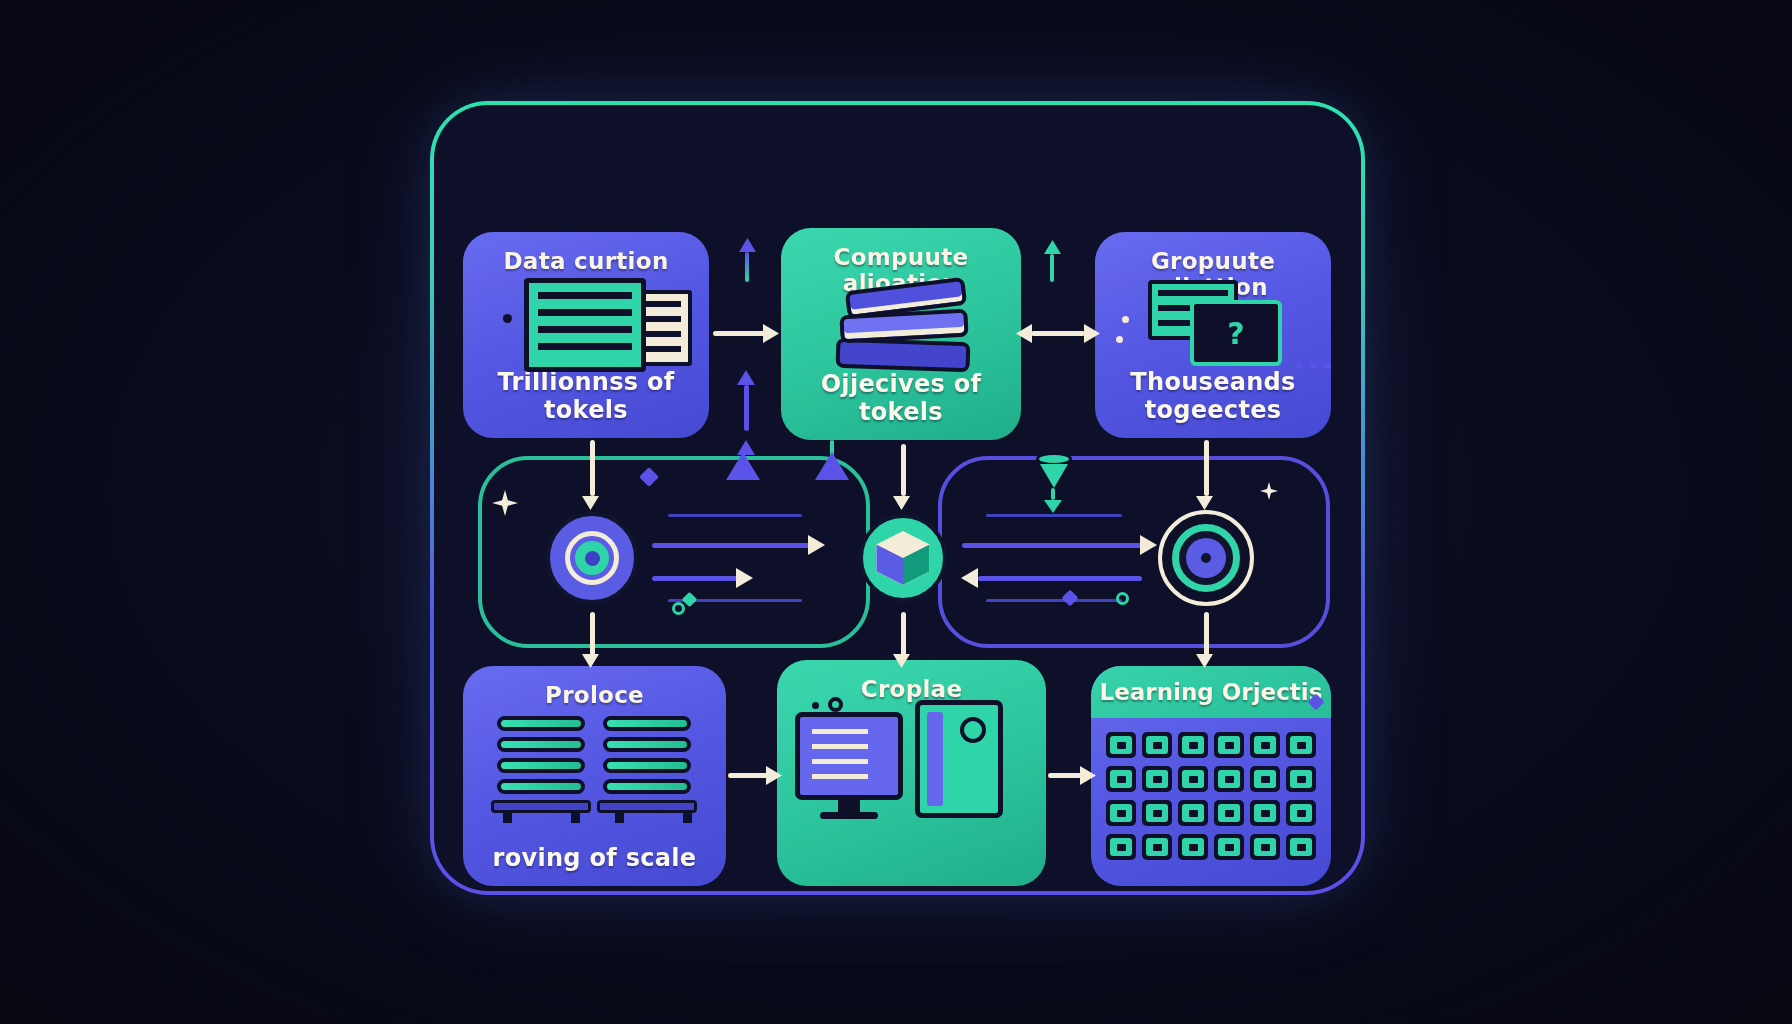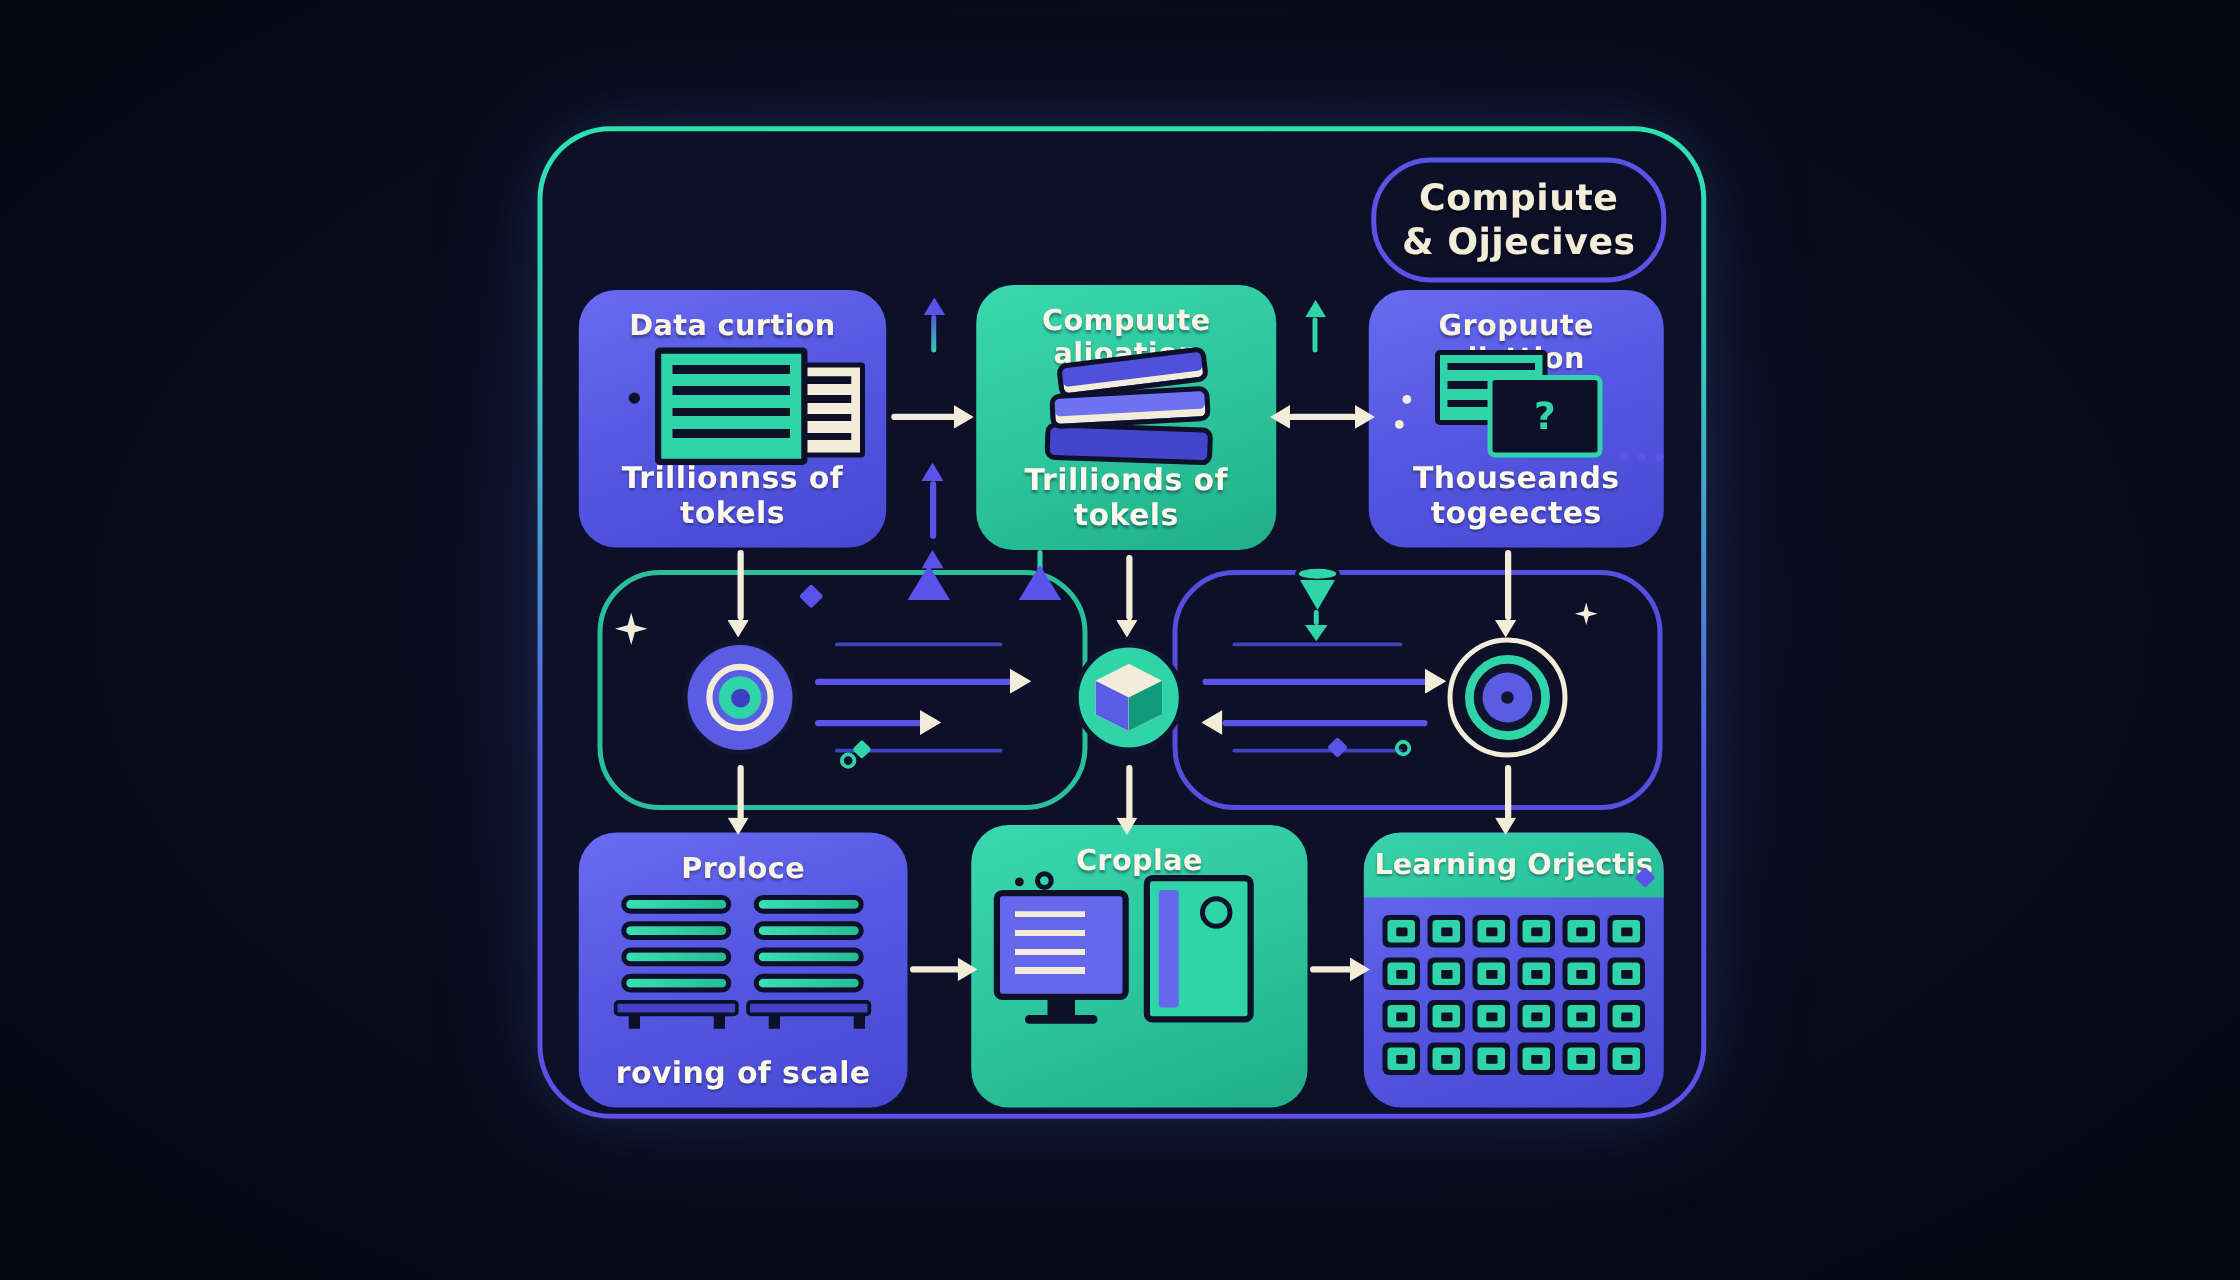--- a/index.html
+++ b/index.html
@@ -121,31 +121,28 @@
 </style>
 </head>
 <body>
 
 <div class="stage">
 
   <div class="panel-border">
     <div class="panel"></div>
   </div>
 
-  <div class="pill" style="left:1097px;top:126px;width:236px;height:100px;">
-    <div class="pill-title" style="width:190px;">Compiute &amp; Ojjecives</div>
-  </div>
 
   <div class="card purple" style="left:463px;top:232px;width:246px;height:206px;">
     <div class="card-title">Data curtion</div>
     <div class="card-sub">Trillionnss of tokels</div>
   </div>
   <div class="card green" style="left:781px;top:228px;width:240px;height:212px;">
     <div class="card-title">Compuute alioation</div>
-    <div class="card-sub">Trillionds of tokels</div>
+    <div class="card-sub">Ojjecives of tokels</div>
   </div>
   <div class="card purple" style="left:1095px;top:232px;width:236px;height:206px;">
     <div class="card-title">Gropuute alicttion</div>
     <div class="card-sub">Thouseands togeectes</div>
   </div>
 
   <div class="dot" style="left:503px;top:314px;width:9px;height:9px;background:var(--ink);"></div>
   <div class="docA" style="left:604px;top:290px;width:88px;height:76px;">
       <div class="docA-in"></div>
     </div>

